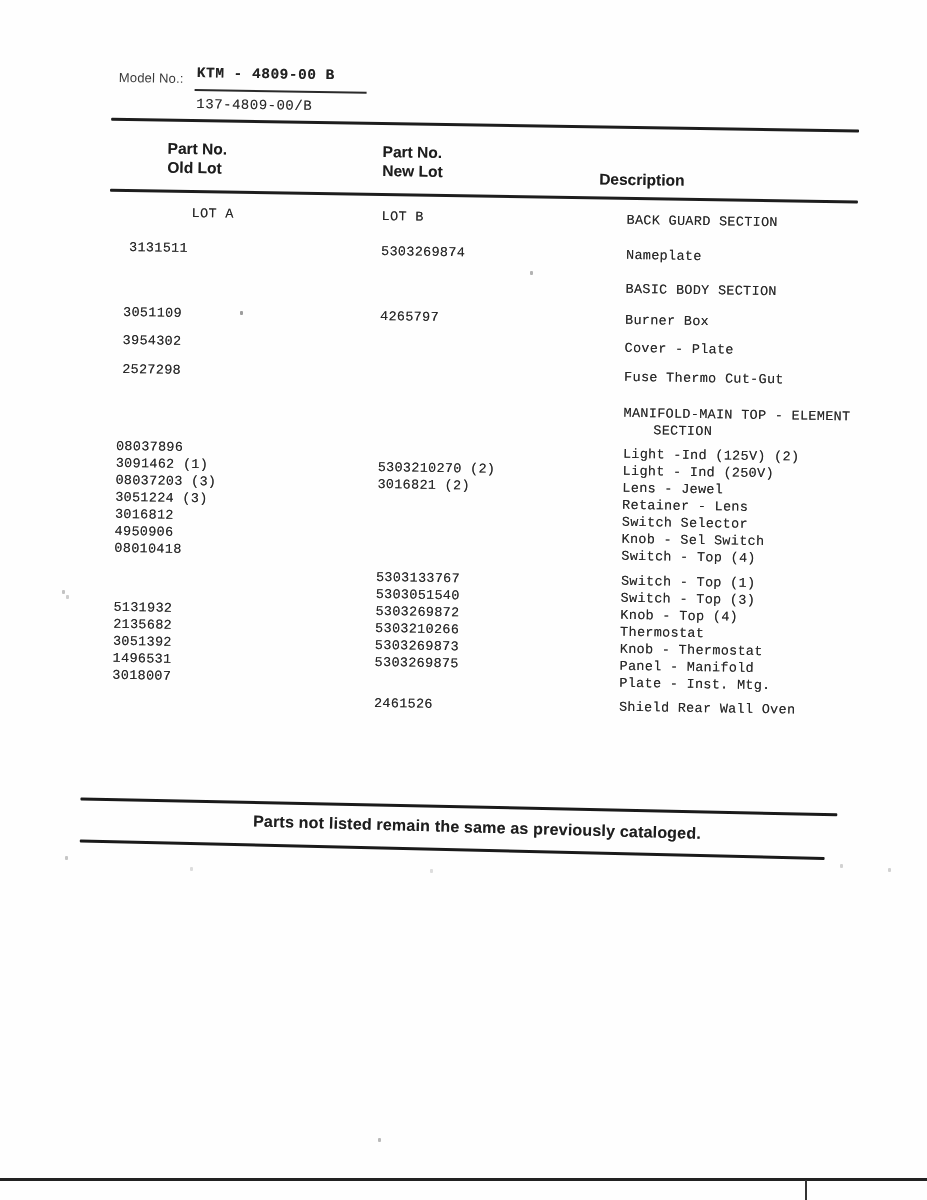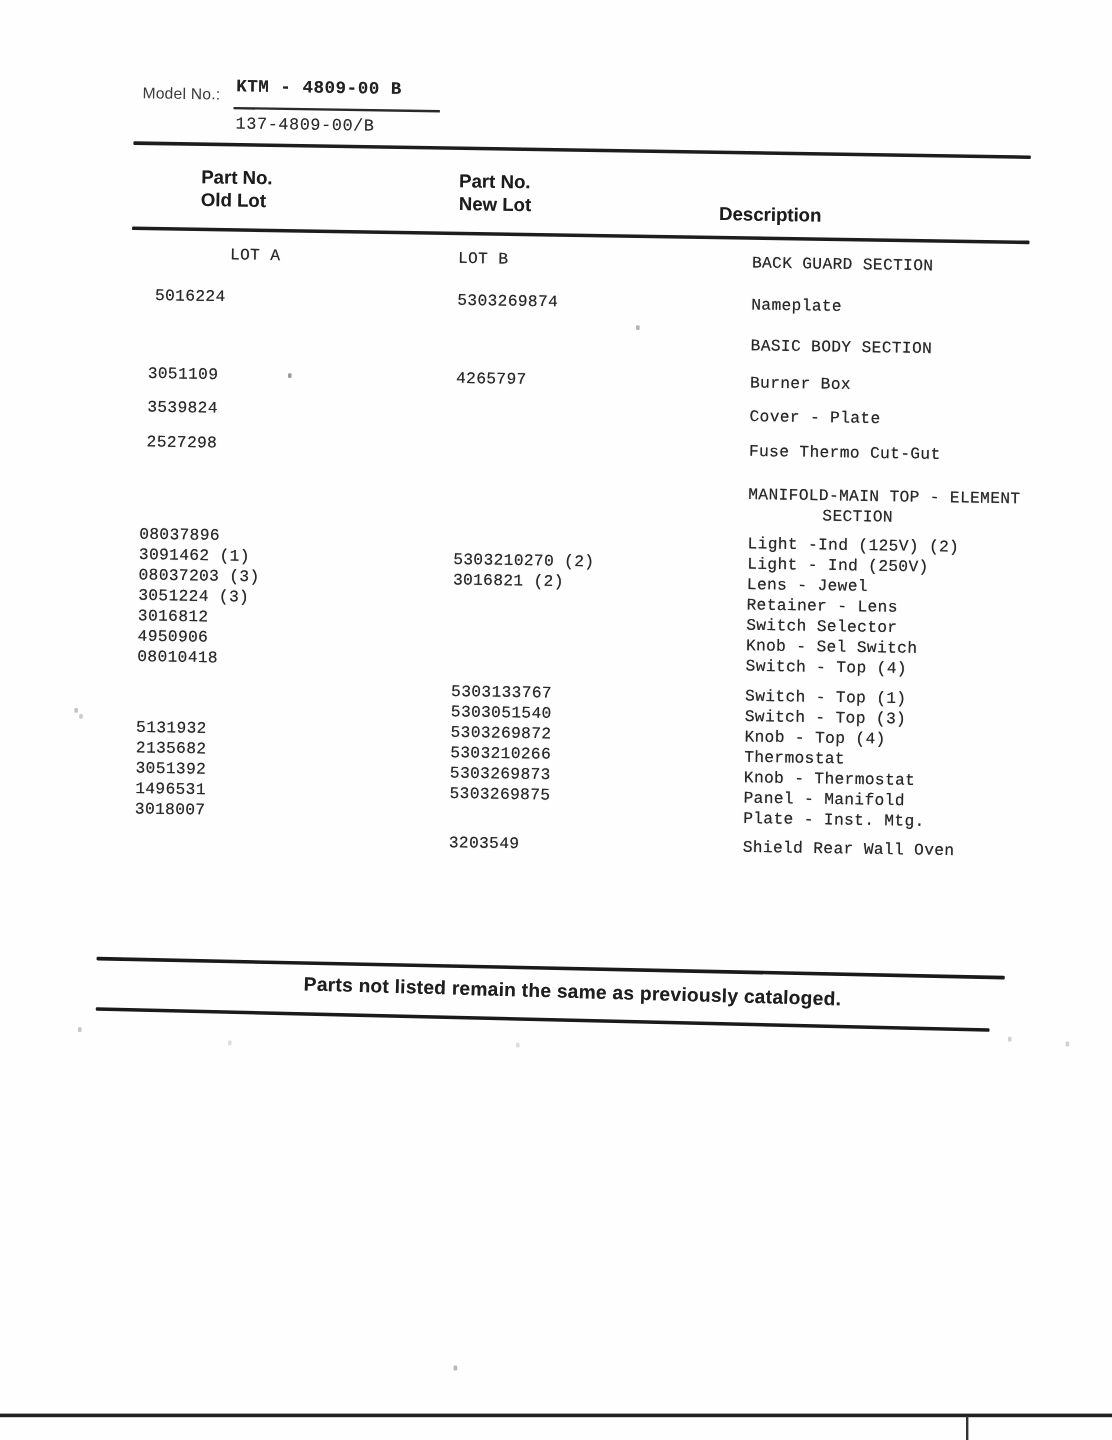--- a/index.html
+++ b/index.html
@@ -37,21 +37,21 @@
 
   
   .row{position:absolute;left:0;width:927px;height:17px;}
   .cell{position:absolute;top:0;white-space:nowrap;
     font-family:"Liberation Mono","DejaVu Sans Mono",monospace;
     font-size:13.5px;color:#272727;letter-spacing:.3px;
     text-shadow:0 0 .6px rgba(20,20,20,.55);}
   .c-old{left:123px;}
   .c-new{left:385px;}
   .c-desc{left:630px;}
-  .desc2{position:absolute;left:692px;top:17px;}
+  .desc2{position:absolute;left:660px;top:17px;}
 
   
   .foot-line{position:absolute;background:#1a1a1a;height:3px;border-radius:1px;}
   .foot-line-top{left:93px;top:796px;width:757px;transform:rotate(0.3deg);transform-origin:0 50%;}
   .foot-line-bot{left:93px;top:838px;width:745px;transform:rotate(0.45deg);transform-origin:0 50%;}
   .foot-text{left:240px;top:808px;width:500px;text-align:center;
     font-size:16px;font-weight:bold;color:#1e1e1e;letter-spacing:.2px;
     transform:rotate(0.7deg);transform-origin:0 50%;
     text-shadow:0 0 .5px rgba(0,0,0,.4);}
 
@@ -96,34 +96,34 @@
   <span class="abs colhead colhead-desc">Description</span>
 
   <div class="abs rule rule-head"></div>
 
   <div class="row" style="top:203px">
     <span class="cell c-old" style="left:195px">LOT A</span>
     <span class="cell c-new">LOT B</span>
     <span class="cell c-desc">BACK GUARD SECTION</span>
   </div>
   <div class="row" style="top:238px">
-    <span class="cell c-old" style="left:133px">5016224</span>
+    <span class="cell c-old" style="left:133px">3131511</span>
     <span class="cell c-new">5303269874</span>
     <span class="cell c-desc">Nameplate</span>
   </div>
   <div class="row" style="top:272px">
     <span class="cell c-desc">BASIC BODY SECTION</span>
   </div>
   <div class="row" style="top:303px">
     <span class="cell c-old" style="left:128px">3051109</span>
     <span class="cell c-new">4265797</span>
     <span class="cell c-desc">Burner Box</span>
   </div>
   <div class="row" style="top:331px">
-    <span class="cell c-old" style="left:128px">3539824</span>
+    <span class="cell c-old" style="left:128px">3954302</span>
     <span class="cell c-desc">Cover - Plate</span>
   </div>
   <div class="row" style="top:360px">
     <span class="cell c-old" style="left:128px">2527298</span>
     <span class="cell c-desc">Fuse Thermo Cut-Gut</span>
   </div>
   <div class="row" style="top:396px">
     <span class="cell c-desc">MANIFOLD-MAIN TOP - ELEMENT</span>
     <span class="cell desc2">SECTION</span>
   </div>
@@ -183,21 +183,21 @@
   <div class="row" style="top:649px">
     <span class="cell c-old">1496531</span>
     <span class="cell c-new">5303269875</span>
     <span class="cell c-desc">Panel - Manifold</span>
   </div>
   <div class="row" style="top:666px">
     <span class="cell c-old">3018007</span>
     <span class="cell c-desc">Plate - Inst. Mtg.</span>
   </div>
   <div class="row" style="top:690px">
-    <span class="cell c-new">3203549</span>
+    <span class="cell c-new">2461526</span>
     <span class="cell c-desc">Shield Rear Wall Oven</span>
   </div>
 
   <div class="foot-line foot-line-top"></div>
   <div class="abs foot-text">Parts not listed remain the same as previously cataloged.</div>
   <div class="foot-line foot-line-bot"></div>
 
 </div>
 
 <div class="page-bottom-line"></div>

